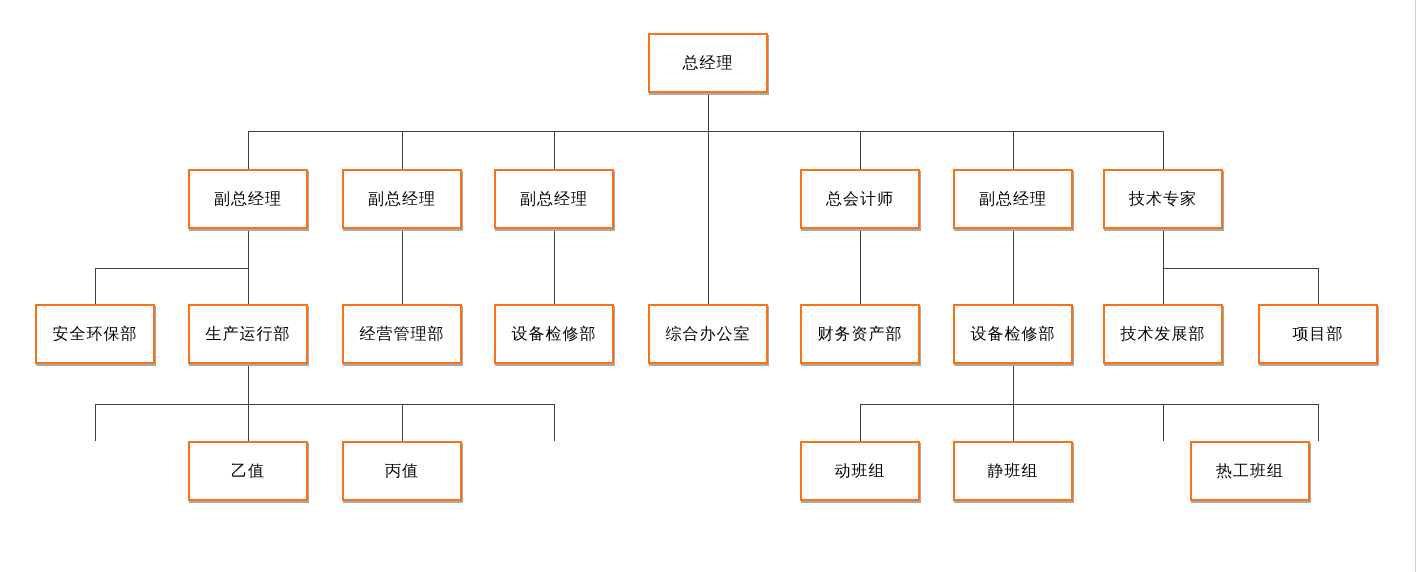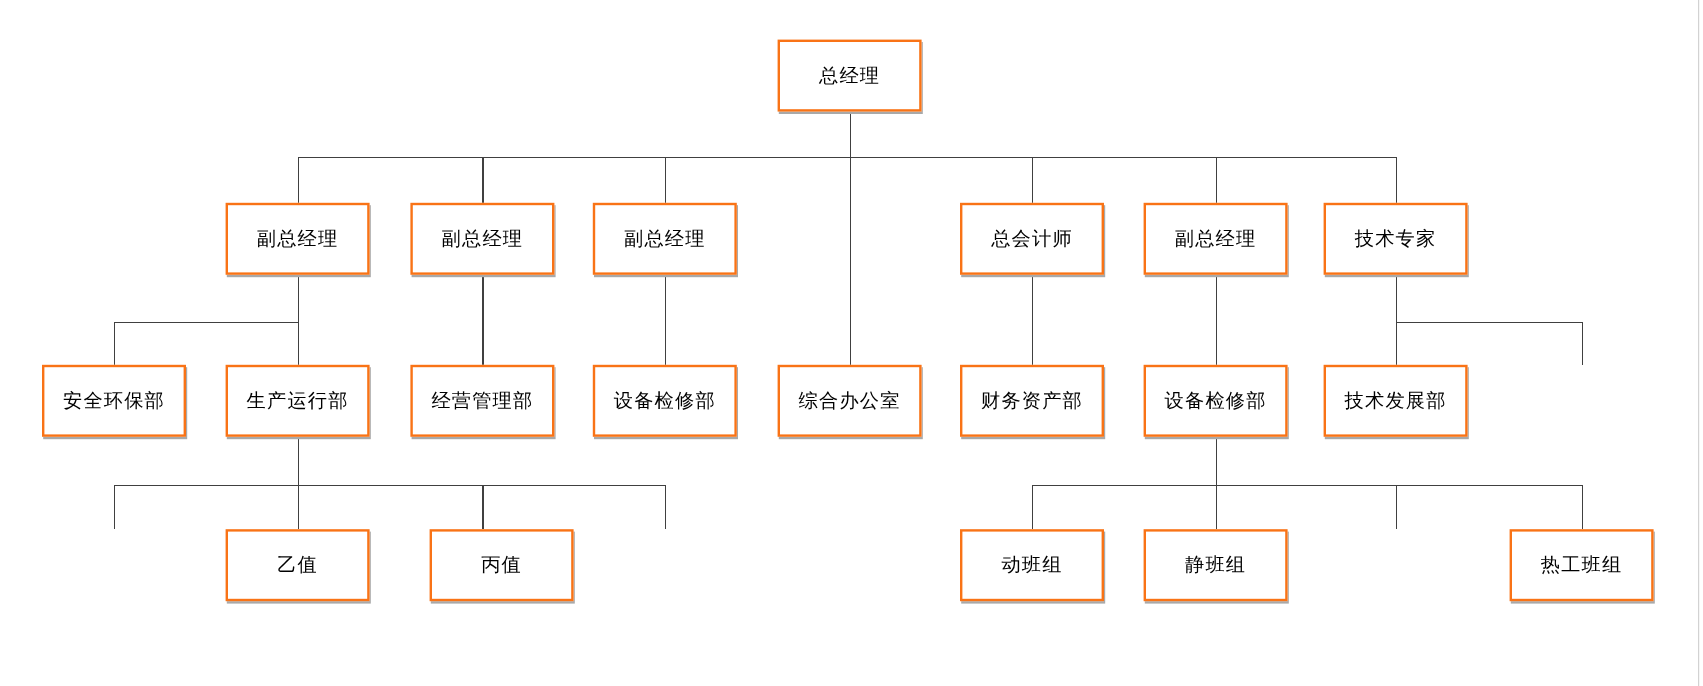--- a/index.html
+++ b/index.html
@@ -105,30 +105,33 @@
     </div>
   <div class="node" style="left:800px;top:304px">
       <span class="node-label">财务资产部</span>
     </div>
   <div class="node" style="left:953px;top:304px">
       <span class="node-label">设备检修部</span>
     </div>
   <div class="node" style="left:1103px;top:304px">
       <span class="node-label">技术发展部</span>
     </div>
+  <div class="node" style="left:1258px;top:304px">
+      <span class="node-label">项目部</span>
+    </div>
 
   <div class="node" style="left:188px;top:441px">
       <span class="node-label">乙值</span>
     </div>
-  <div class="node" style="left:358px;top:441px">
+  <div class="node" style="left:342px;top:441px">
       <span class="node-label">丙值</span>
     </div>
   <div class="node" style="left:800px;top:441px">
       <span class="node-label">动班组</span>
     </div>
   <div class="node" style="left:953px;top:441px">
       <span class="node-label">静班组</span>
     </div>
-  <div class="node" style="left:1258px;top:441px">
+  <div class="node" style="left:1190px;top:441px">
       <span class="node-label">热工班组</span>
     </div>
 
 </div>
 
 </body></html>

